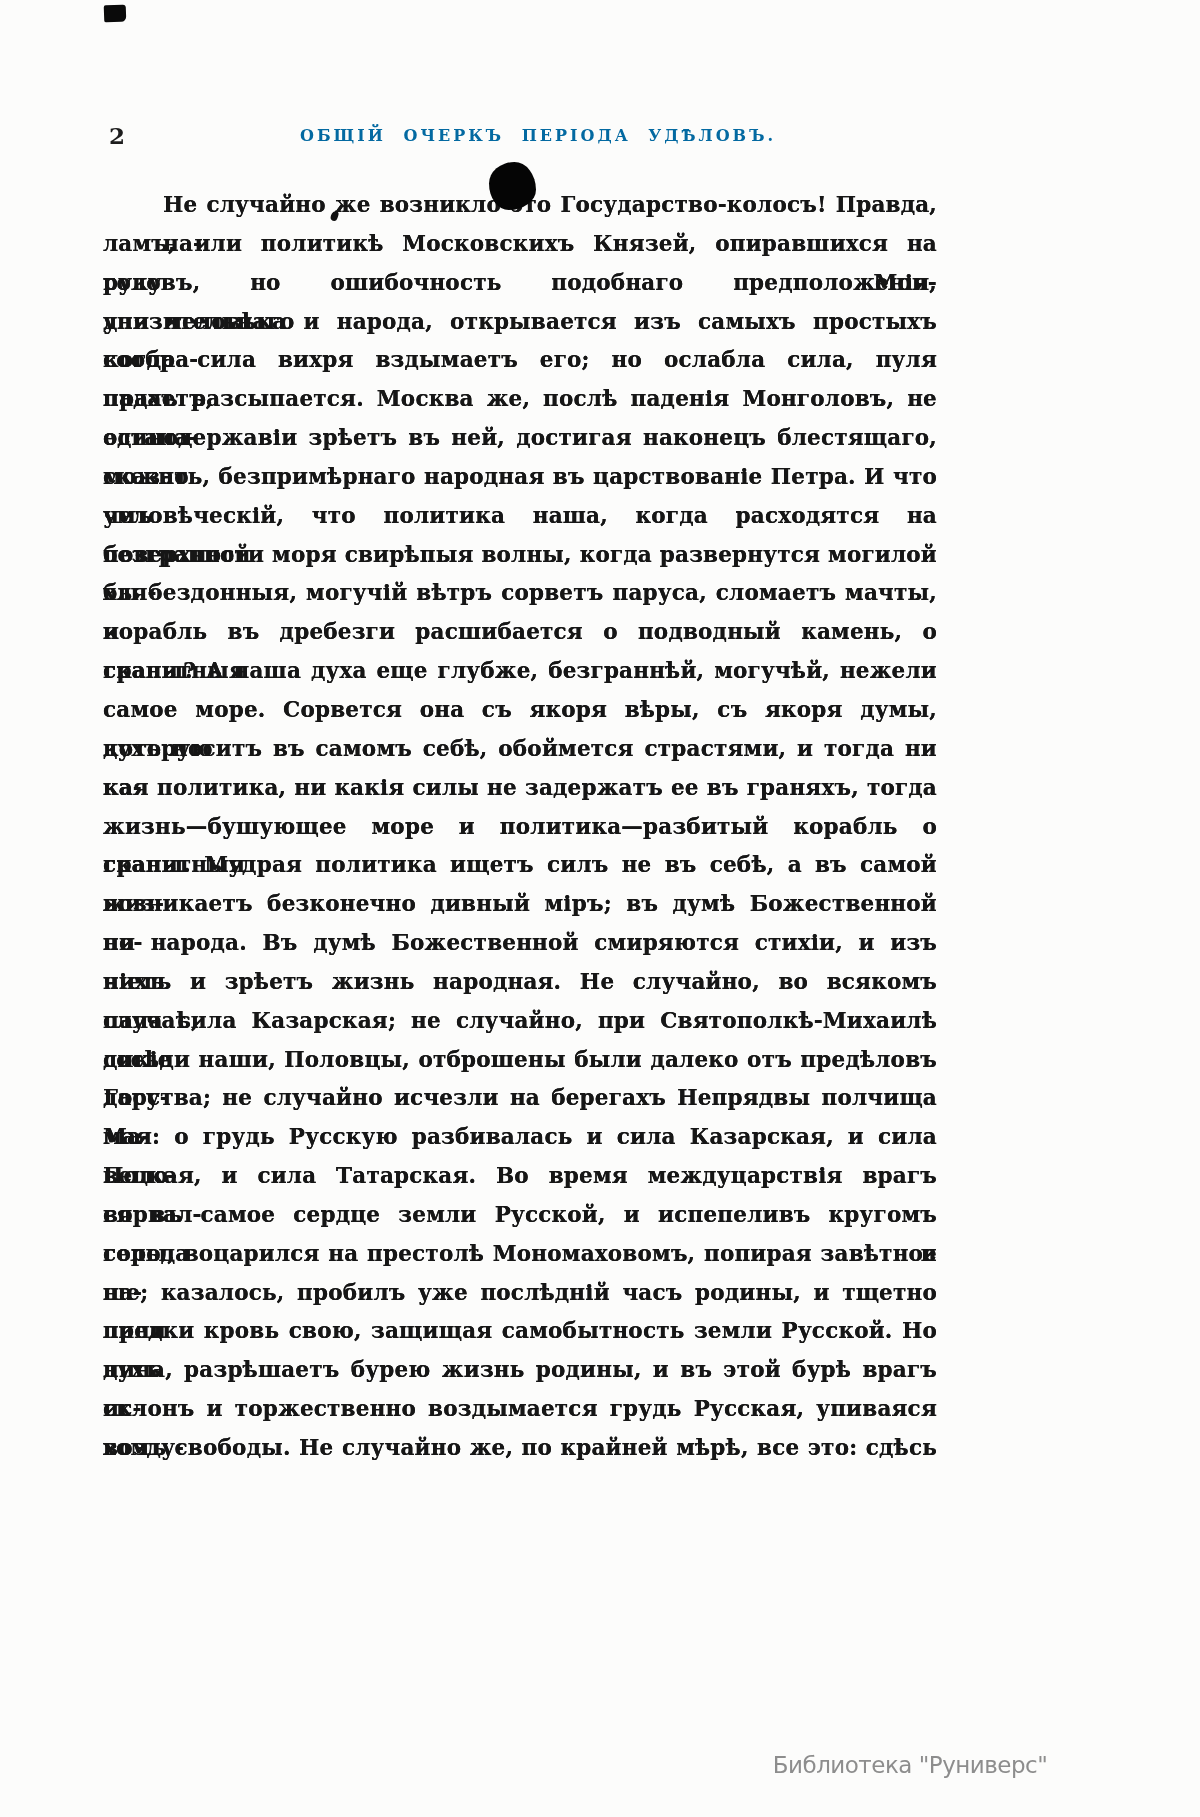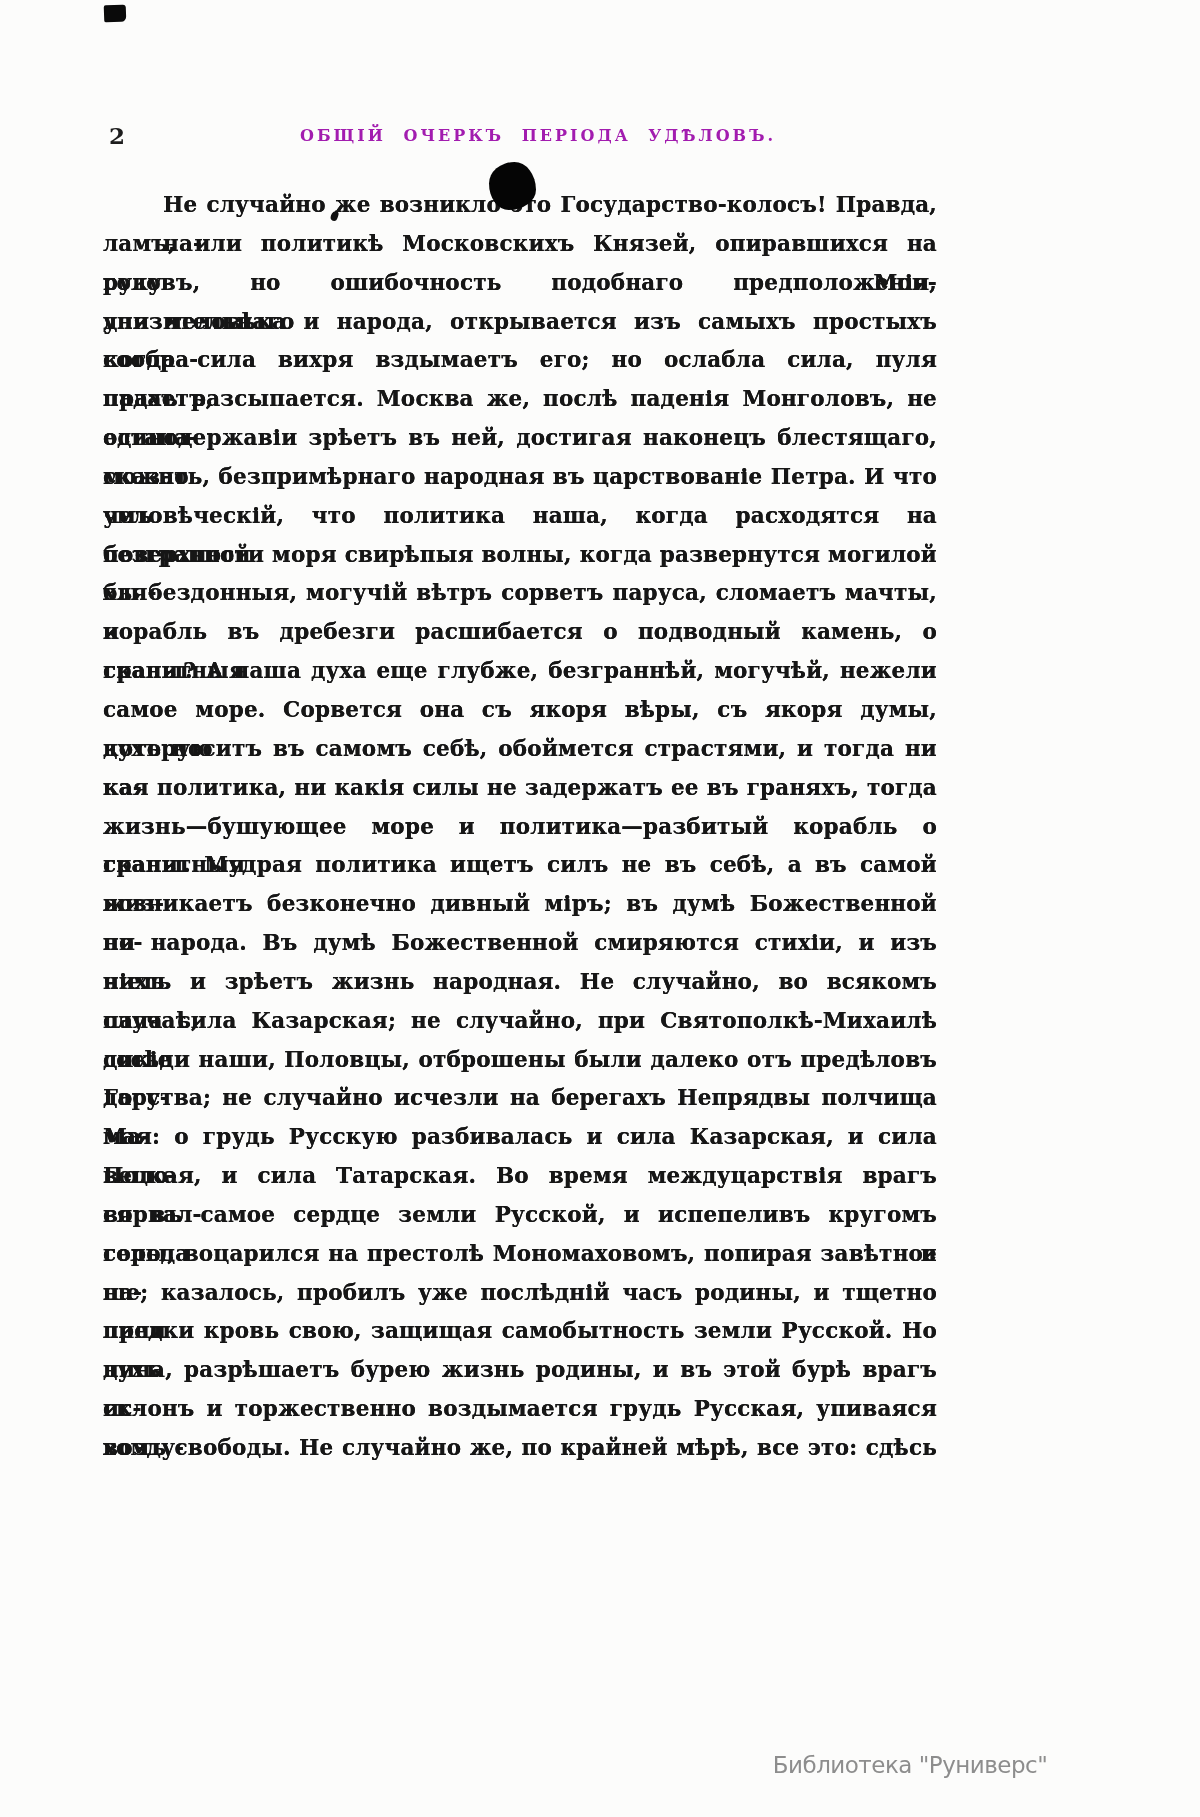--- a/index.html
+++ b/index.html
@@ -32,21 +32,21 @@
 
   .running-title {
     position: absolute;
     left: 103px; top: 126px;
     width: 870px;
     text-align: center;
     font-size: 16px;
     font-weight: bold;
     letter-spacing: 3px;
     word-spacing: 9px;
-    color: #a21caf;
+    color: #0369a1;
     white-space: nowrap;
   }
 
   .body-text {
     position: absolute;
     left: 103px; top: 186px;
     width: 834px;
     color: #161616;
     font-size: 21.5px;
     font-weight: bold;

